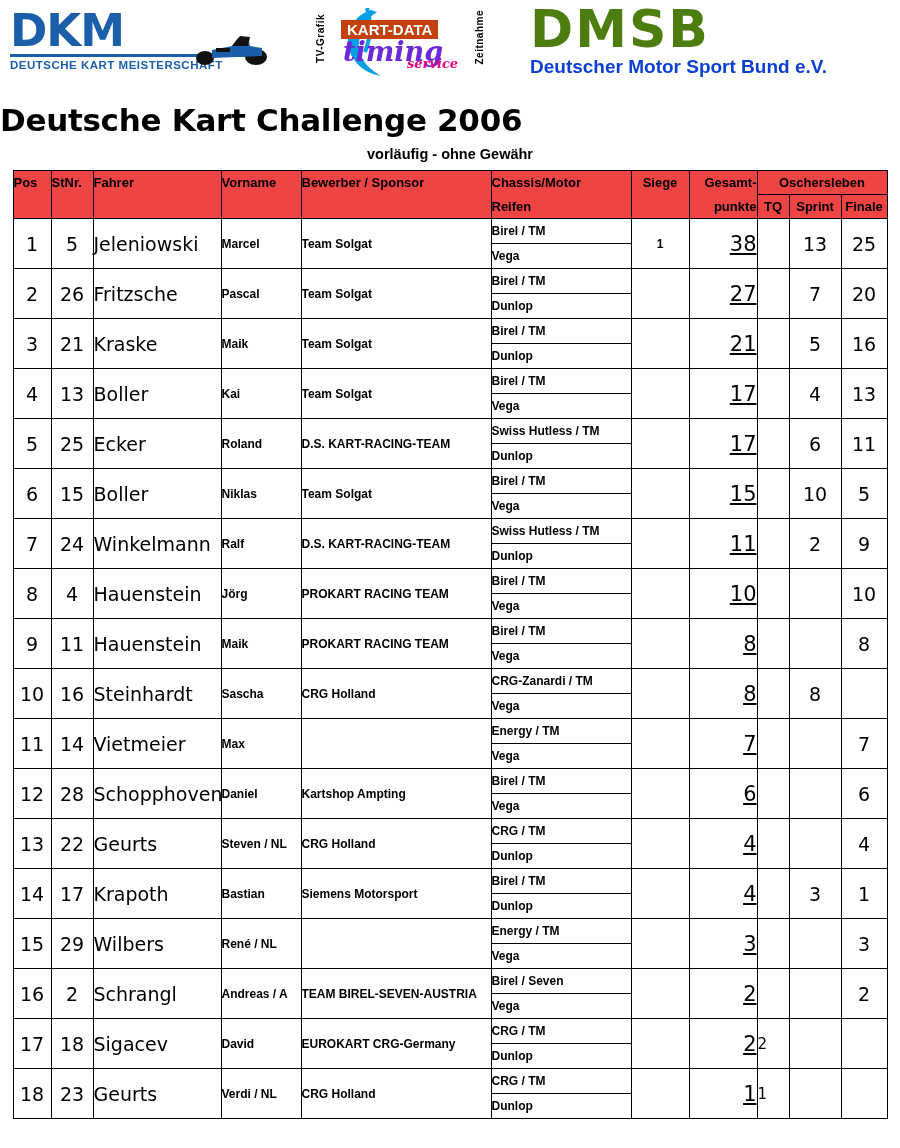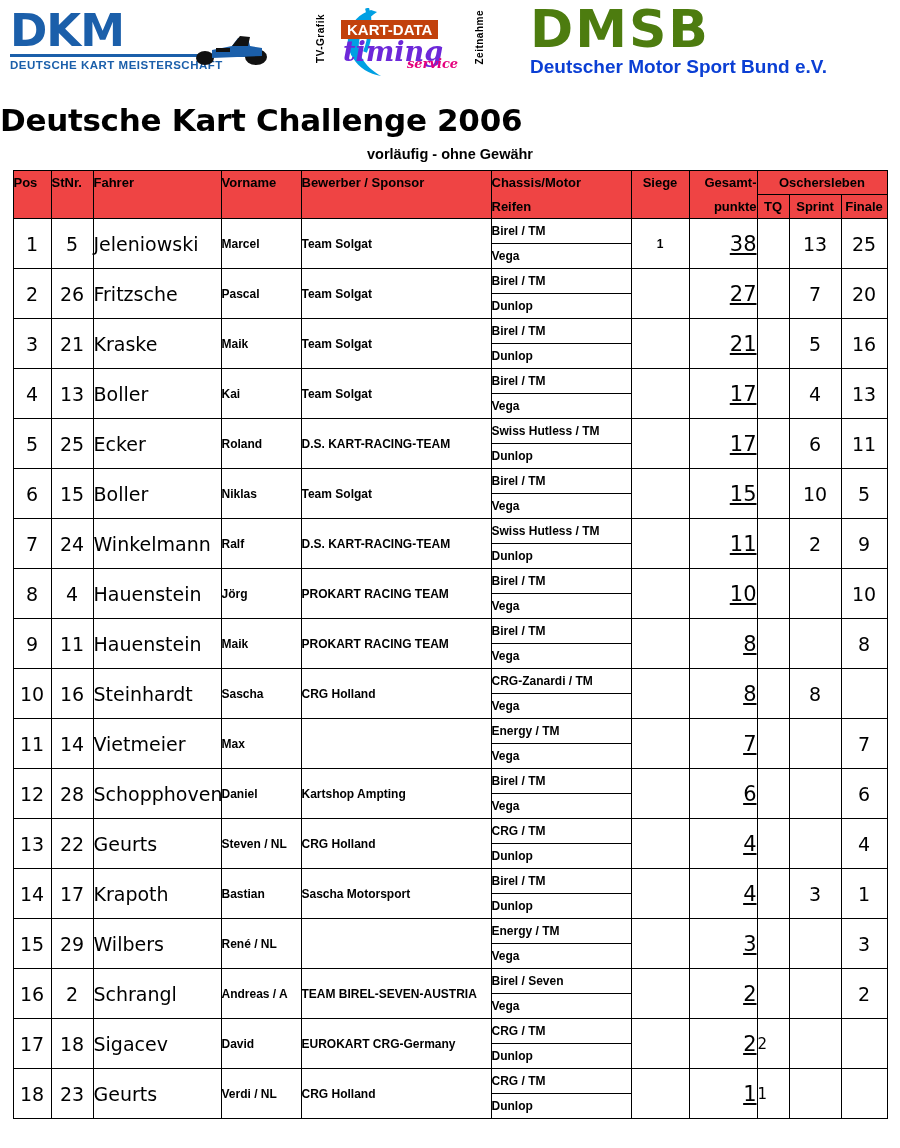--- a/index.html
+++ b/index.html
@@ -538,21 +538,21 @@
           <td class="finale" rowspan="2">4</td>
         </tr>
         <tr>
           <td class="chassis row-cell-bot">Dunlop</td>
         </tr>
         <tr>
           <td class="pos" rowspan="2">14</td>
           <td class="stnr" rowspan="2">17</td>
           <td class="fahrer" rowspan="2">Krapoth</td>
           <td class="vorname" rowspan="2">Bastian</td>
-          <td class="bewerber" rowspan="2">Sascha Motorsport</td>
+          <td class="bewerber" rowspan="2">Siemens Motorsport</td>
           <td class="chassis row-cell-top">Birel / TM</td>
           <td class="siege" rowspan="2"></td>
           <td class="punkte" rowspan="2">4</td>
           <td class="tq" rowspan="2"></td>
           <td class="sprint" rowspan="2">3</td>
           <td class="finale" rowspan="2">1</td>
         </tr>
         <tr>
           <td class="chassis row-cell-bot">Dunlop</td>
         </tr>

